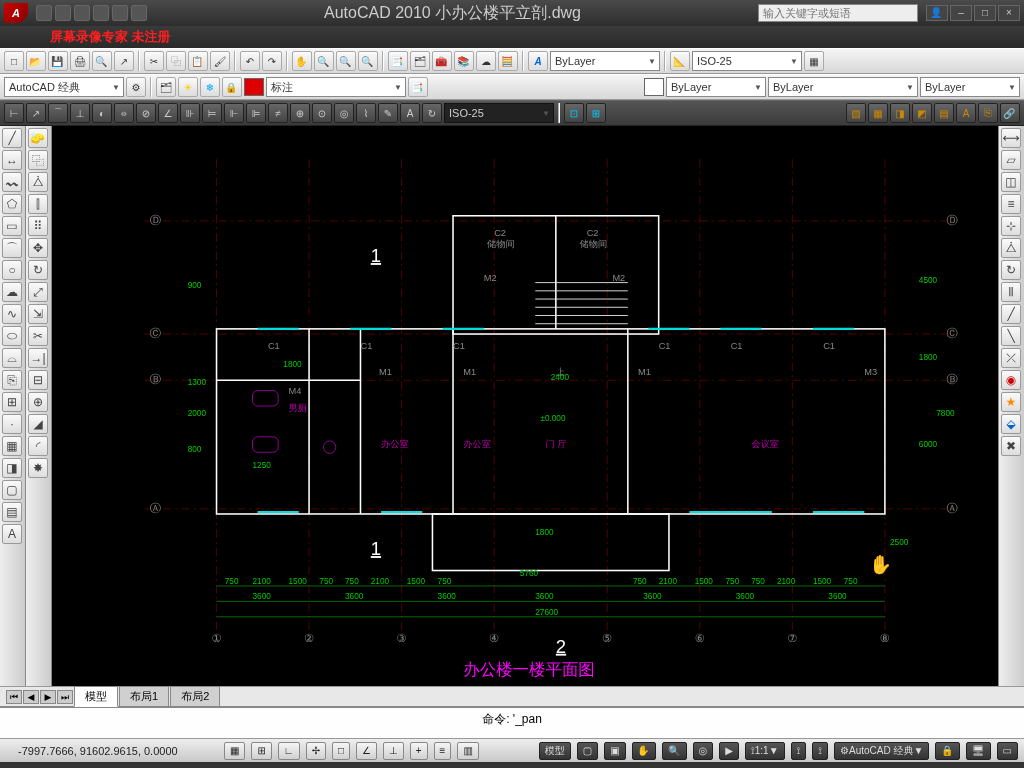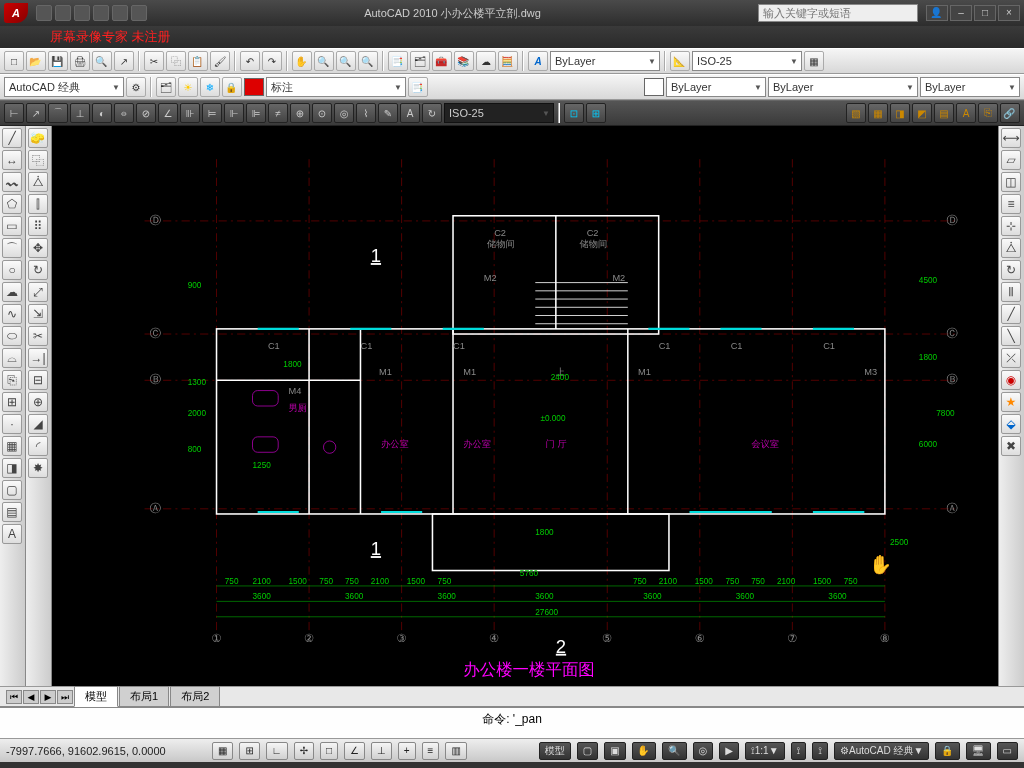--- a/index.html
+++ b/index.html
@@ -3,30 +3,30 @@
 <meta charset="utf-8">
 <style>
 * { margin:0; padding:0; box-sizing:border-box; font-family:"Microsoft YaHei",SimSun,sans-serif; }
 body { width:1024px; height:768px; background:#333; overflow:hidden; position:relative; font-size:11px; }
 
 
 .titlebar { height:26px; background:linear-gradient(#4a4a4a,#2d2d2d); display:flex; align-items:center; padding:0 4px; color:#ccc; }
 .titlebar .logo { width:24px; height:20px; background:linear-gradient(135deg,#c00,#800); border-radius:3px 0 12px 3px; margin-right:8px; display:flex; align-items:center; justify-content:center; color:#fff; font-weight:bold; font-style:italic; }
 .titlebar .qat { display:flex; gap:3px; }
 .titlebar .qat .btn { width:16px; height:16px; background:#555; border:1px solid #666; border-radius:2px; }
-.titlebar .title { flex:1; text-align:center; font-size:11px; }
+.titlebar .title { flex:1; text-align:center; font-size:16px; }
 .titlebar .search { width:160px; height:18px; background:#eee; border:1px solid #888; padding:0 4px; font-size:11px; color:#888; }
 .titlebar .winctl { display:flex; gap:2px; margin-left:8px; }
 .titlebar .winctl span { width:22px; height:16px; background:#444; border:1px solid #666; text-align:center; line-height:14px; font-size:10px; cursor:pointer; }
 
 
 .menubar { height:22px; background:linear-gradient(#3a3a3a,#2a2a2a); display:flex; align-items:center; padding:0 40px 0 50px; color:#ddd; font-size:12px; justify-content:space-between; }
 .menubar .ml { display:flex; gap:18px; }
 .menubar .ml span { cursor:pointer; padding:2px 4px; }
-.menubar .overlay { color:#ff2020; font-weight:normal; font-size:13px; }
+.menubar .overlay { color:#ff2020; font-weight:bold; font-size:13px; }
 
 
 .toolrow { height:26px; background:linear-gradient(#f5f5f5,#d8d8d8); border-top:1px solid #fff; border-bottom:1px solid #999; display:flex; align-items:center; padding:0 4px; gap:2px; }
 .toolrow .tb { width:20px; height:20px; background:linear-gradient(#fafafa,#ddd); border:1px solid #aaa; border-radius:2px; cursor:pointer; display:flex; align-items:center; justify-content:center; font-size:10px; color:#333; }
 .toolrow .sep { width:2px; height:20px; border-left:1px solid #aaa; border-right:1px solid #fff; margin:0 2px; }
 .toolrow .combo { height:20px; background:#fff; border:1px solid #888; padding:0 18px 0 4px; display:flex; align-items:center; font-size:11px; color:#333; position:relative; min-width:80px; }
 .toolrow .combo::after { content:"▼"; position:absolute; right:3px; font-size:8px; color:#555; }
 .toolrow .swatch { width:20px; height:18px; border:1px solid #666; }
 
 
@@ -51,21 +51,21 @@
 .tabs { height:20px; background:#e8e8e8; border-top:1px solid #999; display:flex; align-items:center; padding:0 6px; gap:1px; font-size:11px; }
 .tabs .nav { width:16px; height:14px; background:#ccc; border:1px solid #888; cursor:pointer; text-align:center; font-size:9px; line-height:12px; }
 .tabs .tab { padding:2px 10px; background:#d0d0d0; border:1px solid #888; cursor:pointer; }
 .tabs .tab.active { background:#fff; border-bottom-color:#fff; }
 
 
 .cmd { height:32px; background:#fefefe; border-top:2px solid #888; padding:4px 6px; font-family:SimSun,monospace; font-size:12px; color:#000; line-height:15px;text-align:center; }
 
 
 .status { height:24px; background:linear-gradient(#eee,#c8c8c8); border-top:1px solid #999; display:flex; align-items:center; padding:0 6px; font-size:11px; color:#222; gap:6px; }
-.status .coords { min-width:200px; }
+.status .coords { min-width:200px;margin-left:12px; }
 .status .sbtn { height:18px; padding:0 5px; background:linear-gradient(#f5f5f5,#d0d0d0); border:1px solid #888; border-radius:2px; cursor:pointer; display:flex; align-items:center; font-size:10px; }
 .status .sbtn.dark { background:linear-gradient(#555,#333); color:#ddd; border-color:#222; }
 </style>
 </head>
 <body>
 
 <div class="titlebar">
   <div class="logo">A</div>
   <div class="qat">
     <div class="btn"></div>

